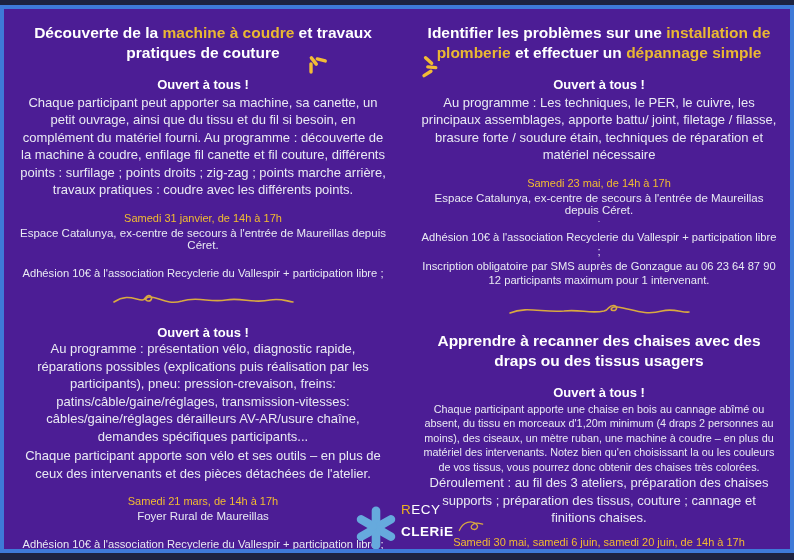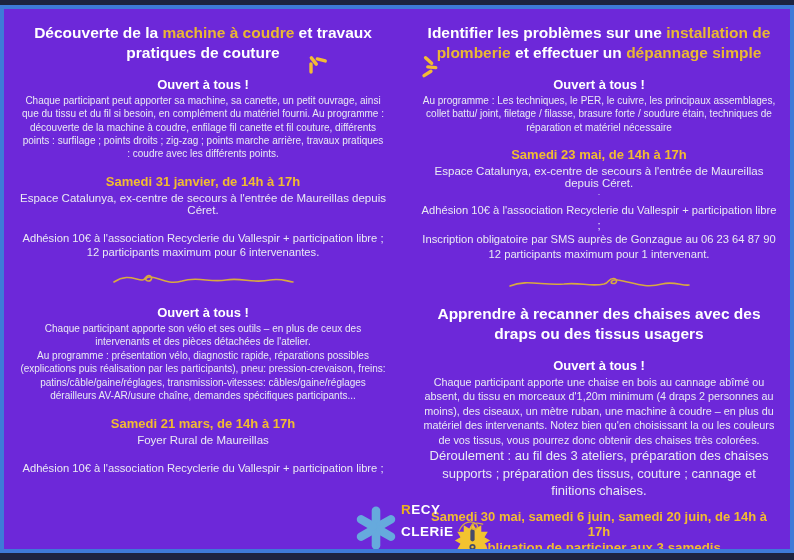--- a/index.html
+++ b/index.html
@@ -6,37 +6,37 @@
   html,body { width:794px; height:560px; }
   body {
     background:#1d2340;
     font-family:"Liberation Sans", sans-serif;
     position:relative;
     overflow:hidden;
   }
   .frame {
     position:absolute; left:0; right:0; top:5px; bottom:7px;
     border:4px solid #3e7ad8;
-    background:#6d28d9;
+    background:#4c1d95;
     overflow:hidden;
   }
   .content { display:flex; height:100%; }
   .col { color:#e9eaf3; text-align:center; }
   .col-left  { width:390px; padding:8px 8px 0 16px; }
   .col-right { flex:1; padding:8px 12px 0 26px; }
 
   .sec-title {
     position:relative;
     color:#ffffff; font-weight:bold; font-size:15.5px; line-height:1.28;
     margin-top:6px; padding:0 4px;
   }
   .hl { color:#eab832; }
   .open { color:#ffffff; font-weight:bold; font-size:13px; margin-top:14px; }
-  .body-text { font-size:10px; line-height:1.345; margin-top:2px; color:#e9eaf3; }
-  .date-line { color:#f2bc30; font-weight:bold; font-size:13px; margin-top:13px; position:relative;text-align:center; }
+  .body-text { font-size:13px; line-height:1.345; margin-top:2px; color:#e9eaf3; }
+  .date-line { color:#f2bc30; font-weight:normal; font-size:11px; margin-top:13px; position:relative;text-align:center; }
   .date-line2 { color:#f2bc30; font-weight:bold; font-size:13.3px; margin-top:1px; }
   .loc-line { font-size:11.5px; margin-top:3px; color:#e9eaf3; }
   .info { margin-top:15px; font-size:11.2px; line-height:1.3; color:#e9eaf3; }
   .tiny-dot { font-size:9px; line-height:6px; color:#cfd2e2; }
 
   .divider { margin:9px auto 5px; display:block; }
   .col-right .divider { margin:12px auto 9px; }
 
   .sparkle { position:absolute; }
   .sparkle-couture { right:58px; top:28px; transform:rotate(52deg); }
@@ -44,21 +44,21 @@
   .sparkle-plomb   { left:-6px;  top:26px; transform:rotate(185deg); }
 
   .badge-wrap { position:relative; }
   .warning-badge { position:absolute; left:34px; top:13px; }
 
   .logo {
     position:absolute; left:349px; top:494px; z-index:5;
     display:flex; align-items:flex-start;
   }
   .logo-text { margin-left:2px; text-align:left; line-height:1; }
-  .logo-l1 { font-size:13.5px; font-weight:bold; letter-spacing:.5px; color:#ffffff; }
+  .logo-l1 { font-size:13.5px; font-weight:normal; letter-spacing:.5px; color:#ffffff; }
   .logo-l1 .logo-r { color:#eab020; }
   .logo-l2 { font-size:13.5px; font-weight:bold; letter-spacing:.5px; color:#ffffff; margin-top:8px; }
   .logo-tag { font-size:9.5px; font-style:italic; font-weight:bold; color:#e0a62e; margin-top:12px; }
   .logo-dots { width:56px; border-top:1px dotted rgba(235,200,110,.75); margin-top:3px; }
   .logo-row { display:flex; align-items:center; gap:3px; }
 </style>
 </head>
 <body>
 
 <div class="frame">
@@ -78,32 +78,31 @@
                 </g>
               </svg>
           </span>
         </div>
         <div class="open">Ouvert à tous !</div>
         <div class="body-text">Chaque participant peut apporter sa machine, sa canette, un petit ouvrage, ainsi que du tissu et du fil si besoin, en complément du matériel fourni. Au programme : découverte de la machine à coudre, enfilage fil canette et fil couture, différents points : surfilage ; points droits ; zig-zag ; points marche arrière, travaux pratiques : coudre avec les différents points.</div>
         <div class="date-line">Samedi 31 janvier, de 14h à 17h</div>
         <div class="loc-line">Espace Catalunya, ex-centre de secours à l'entrée de Maureillas depuis Céret.</div>
         <div class="info">
           <div>Adhésion 10€ à l'association Recyclerie du Vallespir + participation libre ;</div>
-          <div>12 participants maximum pour 6 intervenantes.</div>
         </div>
       </div>
 
       <svg class="divider" width="190" height="22" viewBox="0 0 190 22">
           <path d="M6,13 C18,5 26,10 34,11 C38,11.5 37,6 41,6.5 C45,7 44,12.5 40,12 C36,11.5 38,7.5 43,8 C52,9 60,16 74,12 C90,7 102,14 118,11 C134,8 144,15 162,11 C172,9 178,12 185,13" fill="none" stroke="#d9a940" stroke-width="1.6" stroke-linecap="round"></path>
         </svg>
 
       <div class="sec">
         <div class="open">Ouvert à tous !</div>
+        <div class="body-text" style="margin-top:0;">Au programme : présentation vélo, diagnostic rapide, réparations possibles (explications puis réalisation par les participants), pneu: pression-crevaison, freins: patins/câble/gaine/réglages, transmission-vitesses: câbles/gaine/réglages dérailleurs AV-AR/usure chaîne, demandes spécifiques participants...</div>
         <div class="body-text">Chaque participant apporte son vélo et ses outils – en plus de ceux des intervenants et des pièces détachées de l'atelier.</div>
-        <div class="body-text" style="margin-top:0;">Au programme : présentation vélo, diagnostic rapide, réparations possibles (explications puis réalisation par les participants), pneu: pression-crevaison, freins: patins/câble/gaine/réglages, transmission-vitesses: câbles/gaine/réglages dérailleurs AV-AR/usure chaîne, demandes spécifiques participants...</div>
         <div class="date-line">Samedi 21 mars, de 14h à 17h</div>
         <div class="loc-line">Foyer Rural de Maureillas</div>
         <div class="info">
           <div>Adhésion 10€ à l'association Recyclerie du Vallespir + participation libre ;</div>
 
         </div>
       </div>
     </div>
 
     <div class="col col-right">
@@ -115,21 +114,21 @@
             <svg width="26" height="26" viewBox="0 0 26 26">
                 <g stroke="#f2bc35" stroke-width="3.4" stroke-linecap="round" fill="none">
                   <path d="M15,4 L8.5,9"></path>
                   <path d="M4,13 L12,13"></path>
                   <path d="M15,22 L8.5,17"></path>
                 </g>
               </svg>
           </span>
         </div>
         <div class="open">Ouvert à tous !</div>
-        <div class="body-text">Au programme : Les techniques, le PER, le cuivre, les principaux assemblages, collet battu/ joint, filetage / filasse, brasure forte / soudure étain, techniques de réparation et matériel nécessaire</div>
+        <div class="body-text">Au programme : Les techniques, le PER, le cuivre, les principaux assemblages, apporte battu/ joint, filetage / filasse, brasure forte / soudure étain, techniques de réparation et matériel nécessaire</div>
         <div class="date-line">Samedi 23 mai, de 14h à 17h</div>
         <div class="loc-line">Espace Catalunya, ex-centre de secours à l'entrée de Maureillas depuis Céret.</div>
         <div class="tiny-dot">.</div>
         <div class="info" style="margin-top:8px;">
           <div>Adhésion 10€ à l'association Recyclerie du Vallespir + participation libre ;</div>
           <div>Inscription obligatoire par SMS auprès de Gonzague au 06 23 64 87 90</div>
           <div>12 participants maximum pour 1 intervenant.</div>
         </div>
       </div>
 

